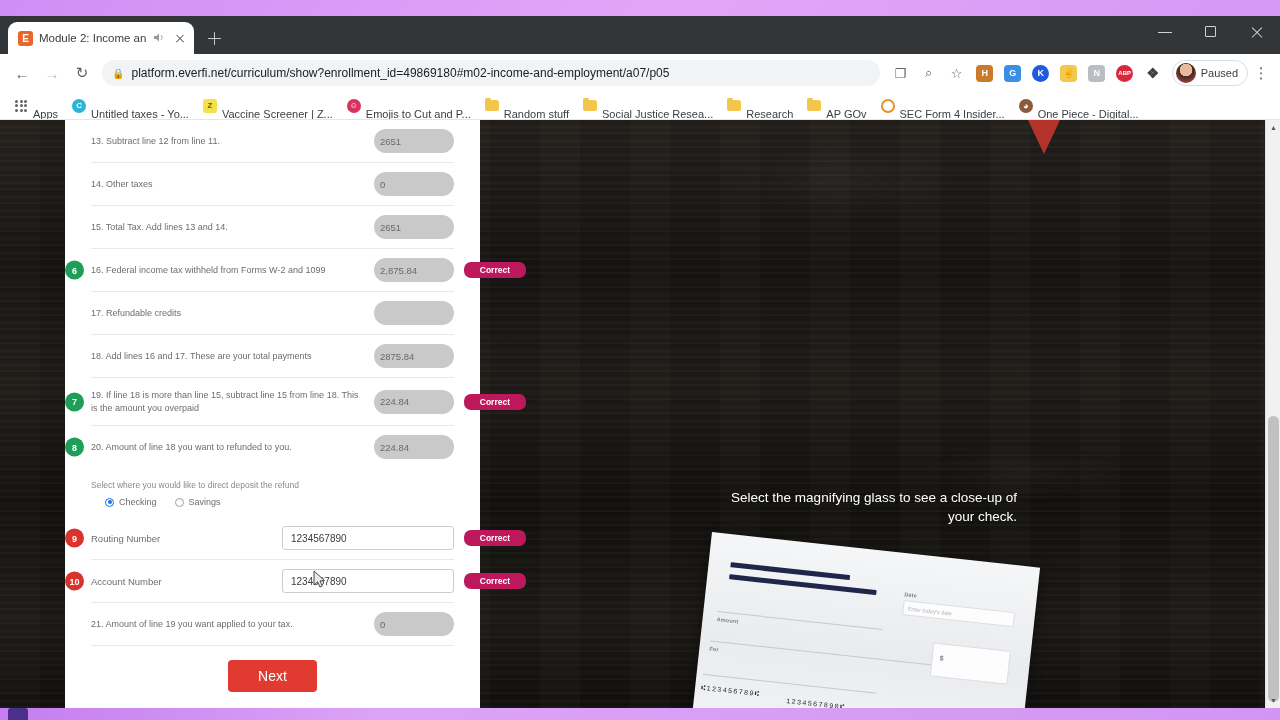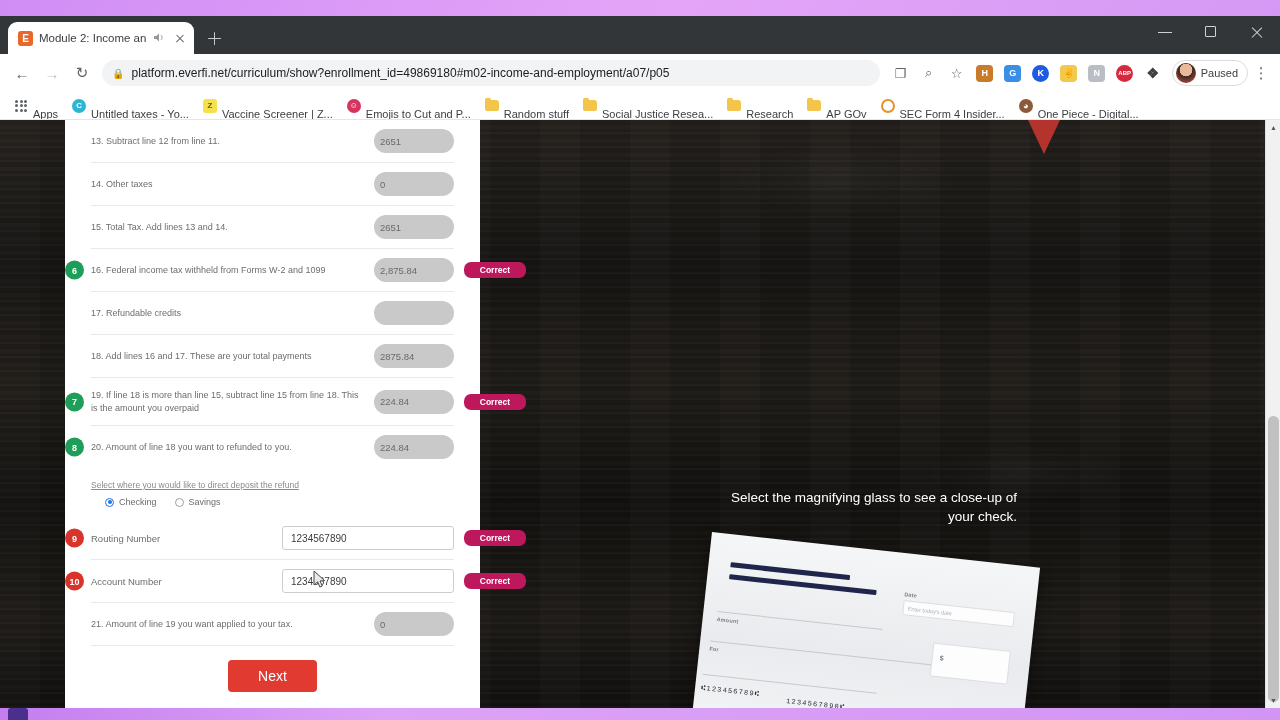--- a/index.html
+++ b/index.html
@@ -198,21 +198,21 @@
   .bignum.green{ background:#1e9e58; }
   .bignum.red{ background:#d9342b; }
   .badge {
     position:absolute; right:-72px; top:50%; transform:translateY(-50%);
     background:#be185d; color:#fff; font-size:8.5px; font-weight:bold;
     padding:3px 16px; border-radius:7px; white-space:nowrap;
   }
 
   
   .deposit-row{ padding:12px 0 10px; border-bottom:none; display:block; position:relative; }
-  .deposit-q{ font-size:8.5px; color:#8a8a8a; margin-bottom:7px;text-decoration:underline; }
+  .deposit-q{ font-size:8.5px; color:#8a8a8a; margin-bottom:7px; }
   .radios{ display:flex; gap:18px; align-items:center; padding-left:14px; }
   .radio-item{ display:flex; align-items:center; gap:5px; cursor:pointer; }
   .rdo{ width:9px; height:9px; border-radius:50%; border:1.3px solid #9aa0a6;
     background:#fff; flex:none; position:relative; }
   .rdo.on{ border-color:#1a73e8; }
   .rdo.on::after{ content:""; position:absolute; left:1.6px; top:1.6px;
     width:4.2px; height:4.2px; border-radius:50%; background:#1a73e8; }
   .radio-label{ font-size:9px; color:#6d6d6d; }
 
   .bankrow{

